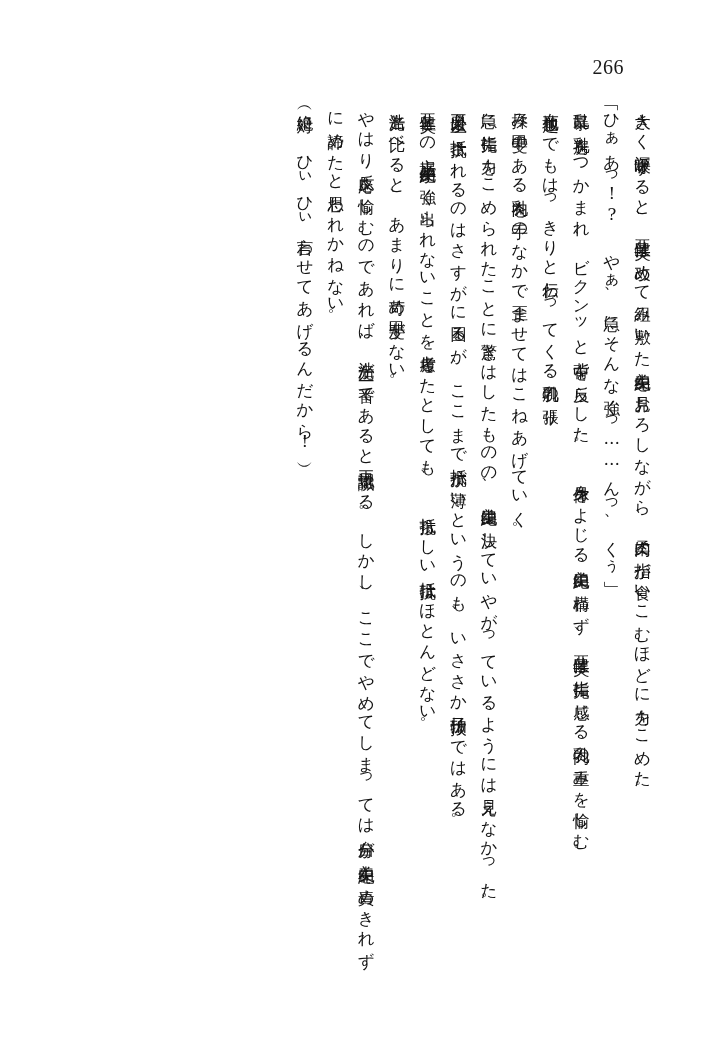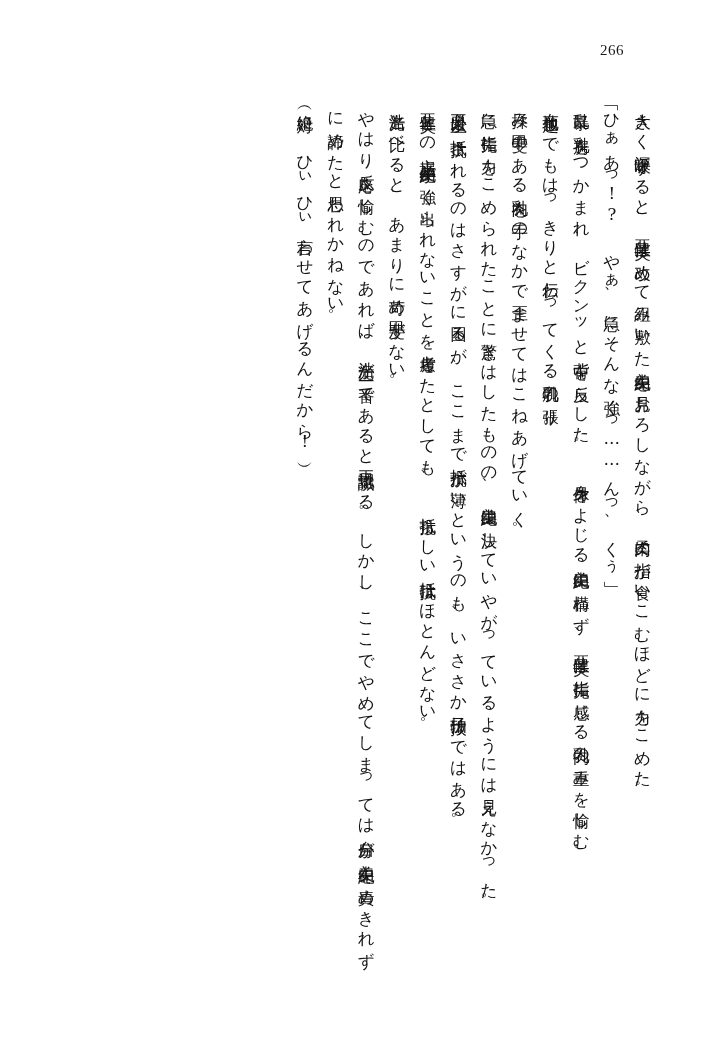--- a/index.html
+++ b/index.html
@@ -15,23 +15,23 @@
   }
   .page {
     position: relative;
     width: 712px;
     height: 1050px;
     background: #ffffff;
     box-sizing: border-box;
   }
   .page-number {
     position: absolute;
-    top: 42px;
+    top: 56px;
     right: 88px;
-    font-size: 15px;
+    font-size: 20px;
     color: #1a1a1a;
     font-family: "Liberation Serif", "DejaVu Serif", serif;
     letter-spacing: 0.5px;
   }
   .body-text {
     position: absolute;
     top: 100px;
     right: 55px;
     height: 860px;
     width: 590px;

